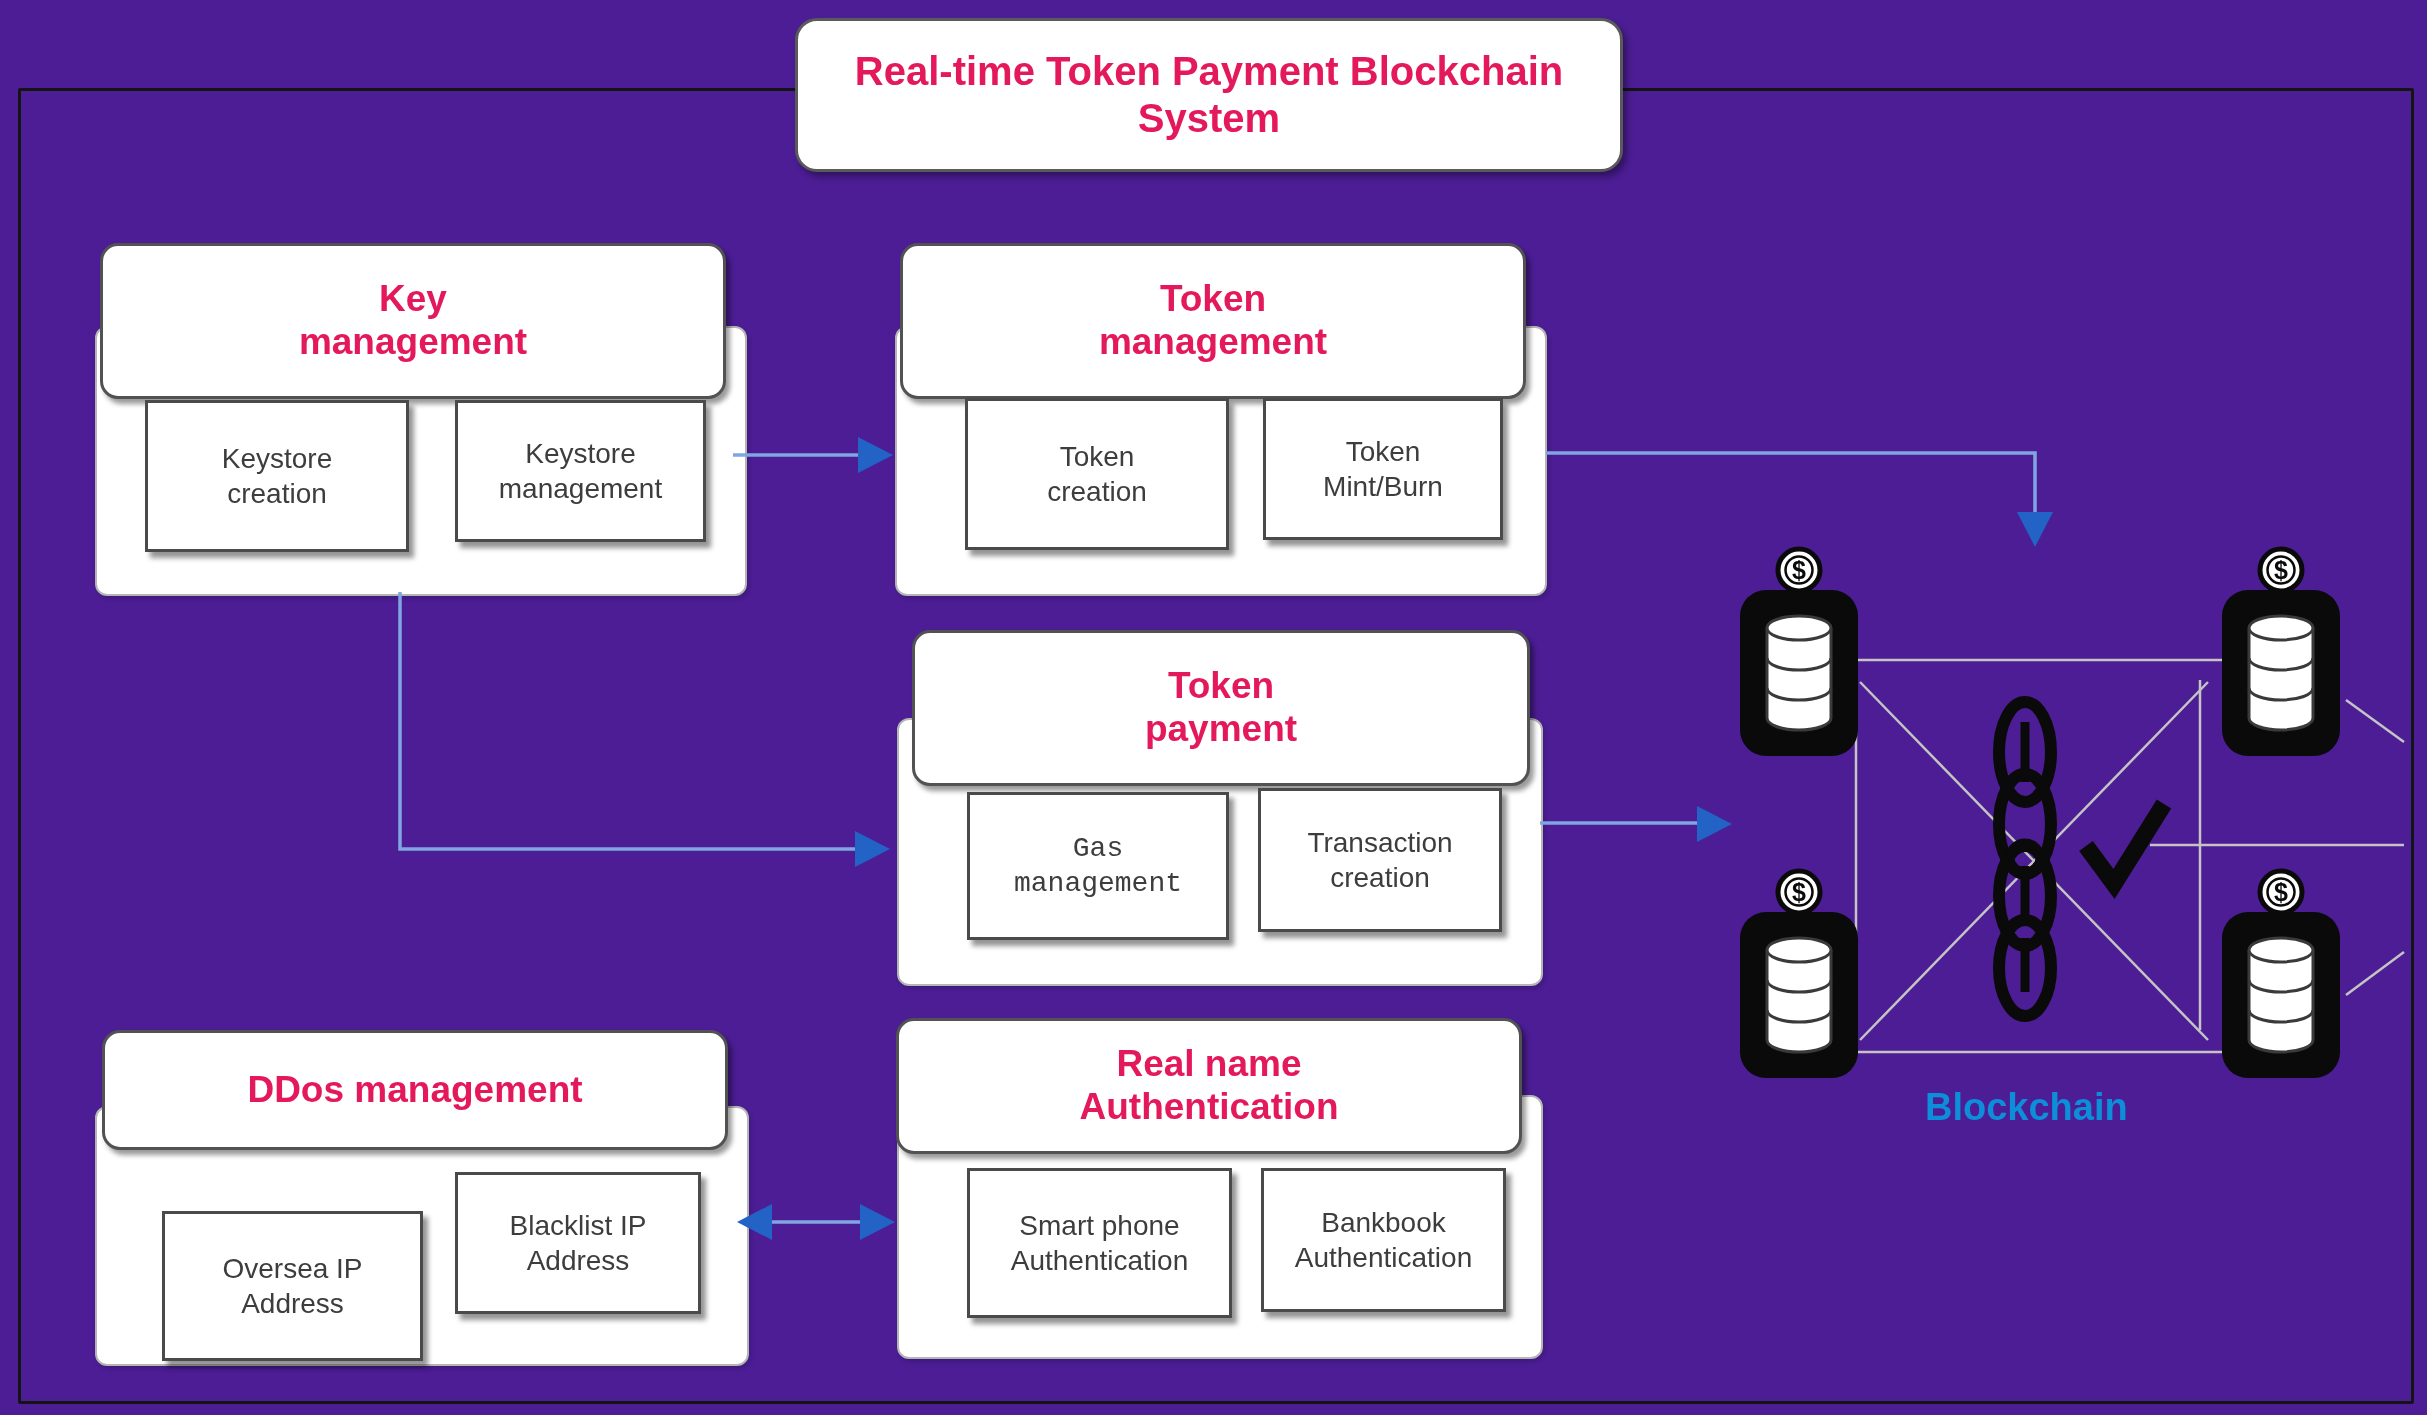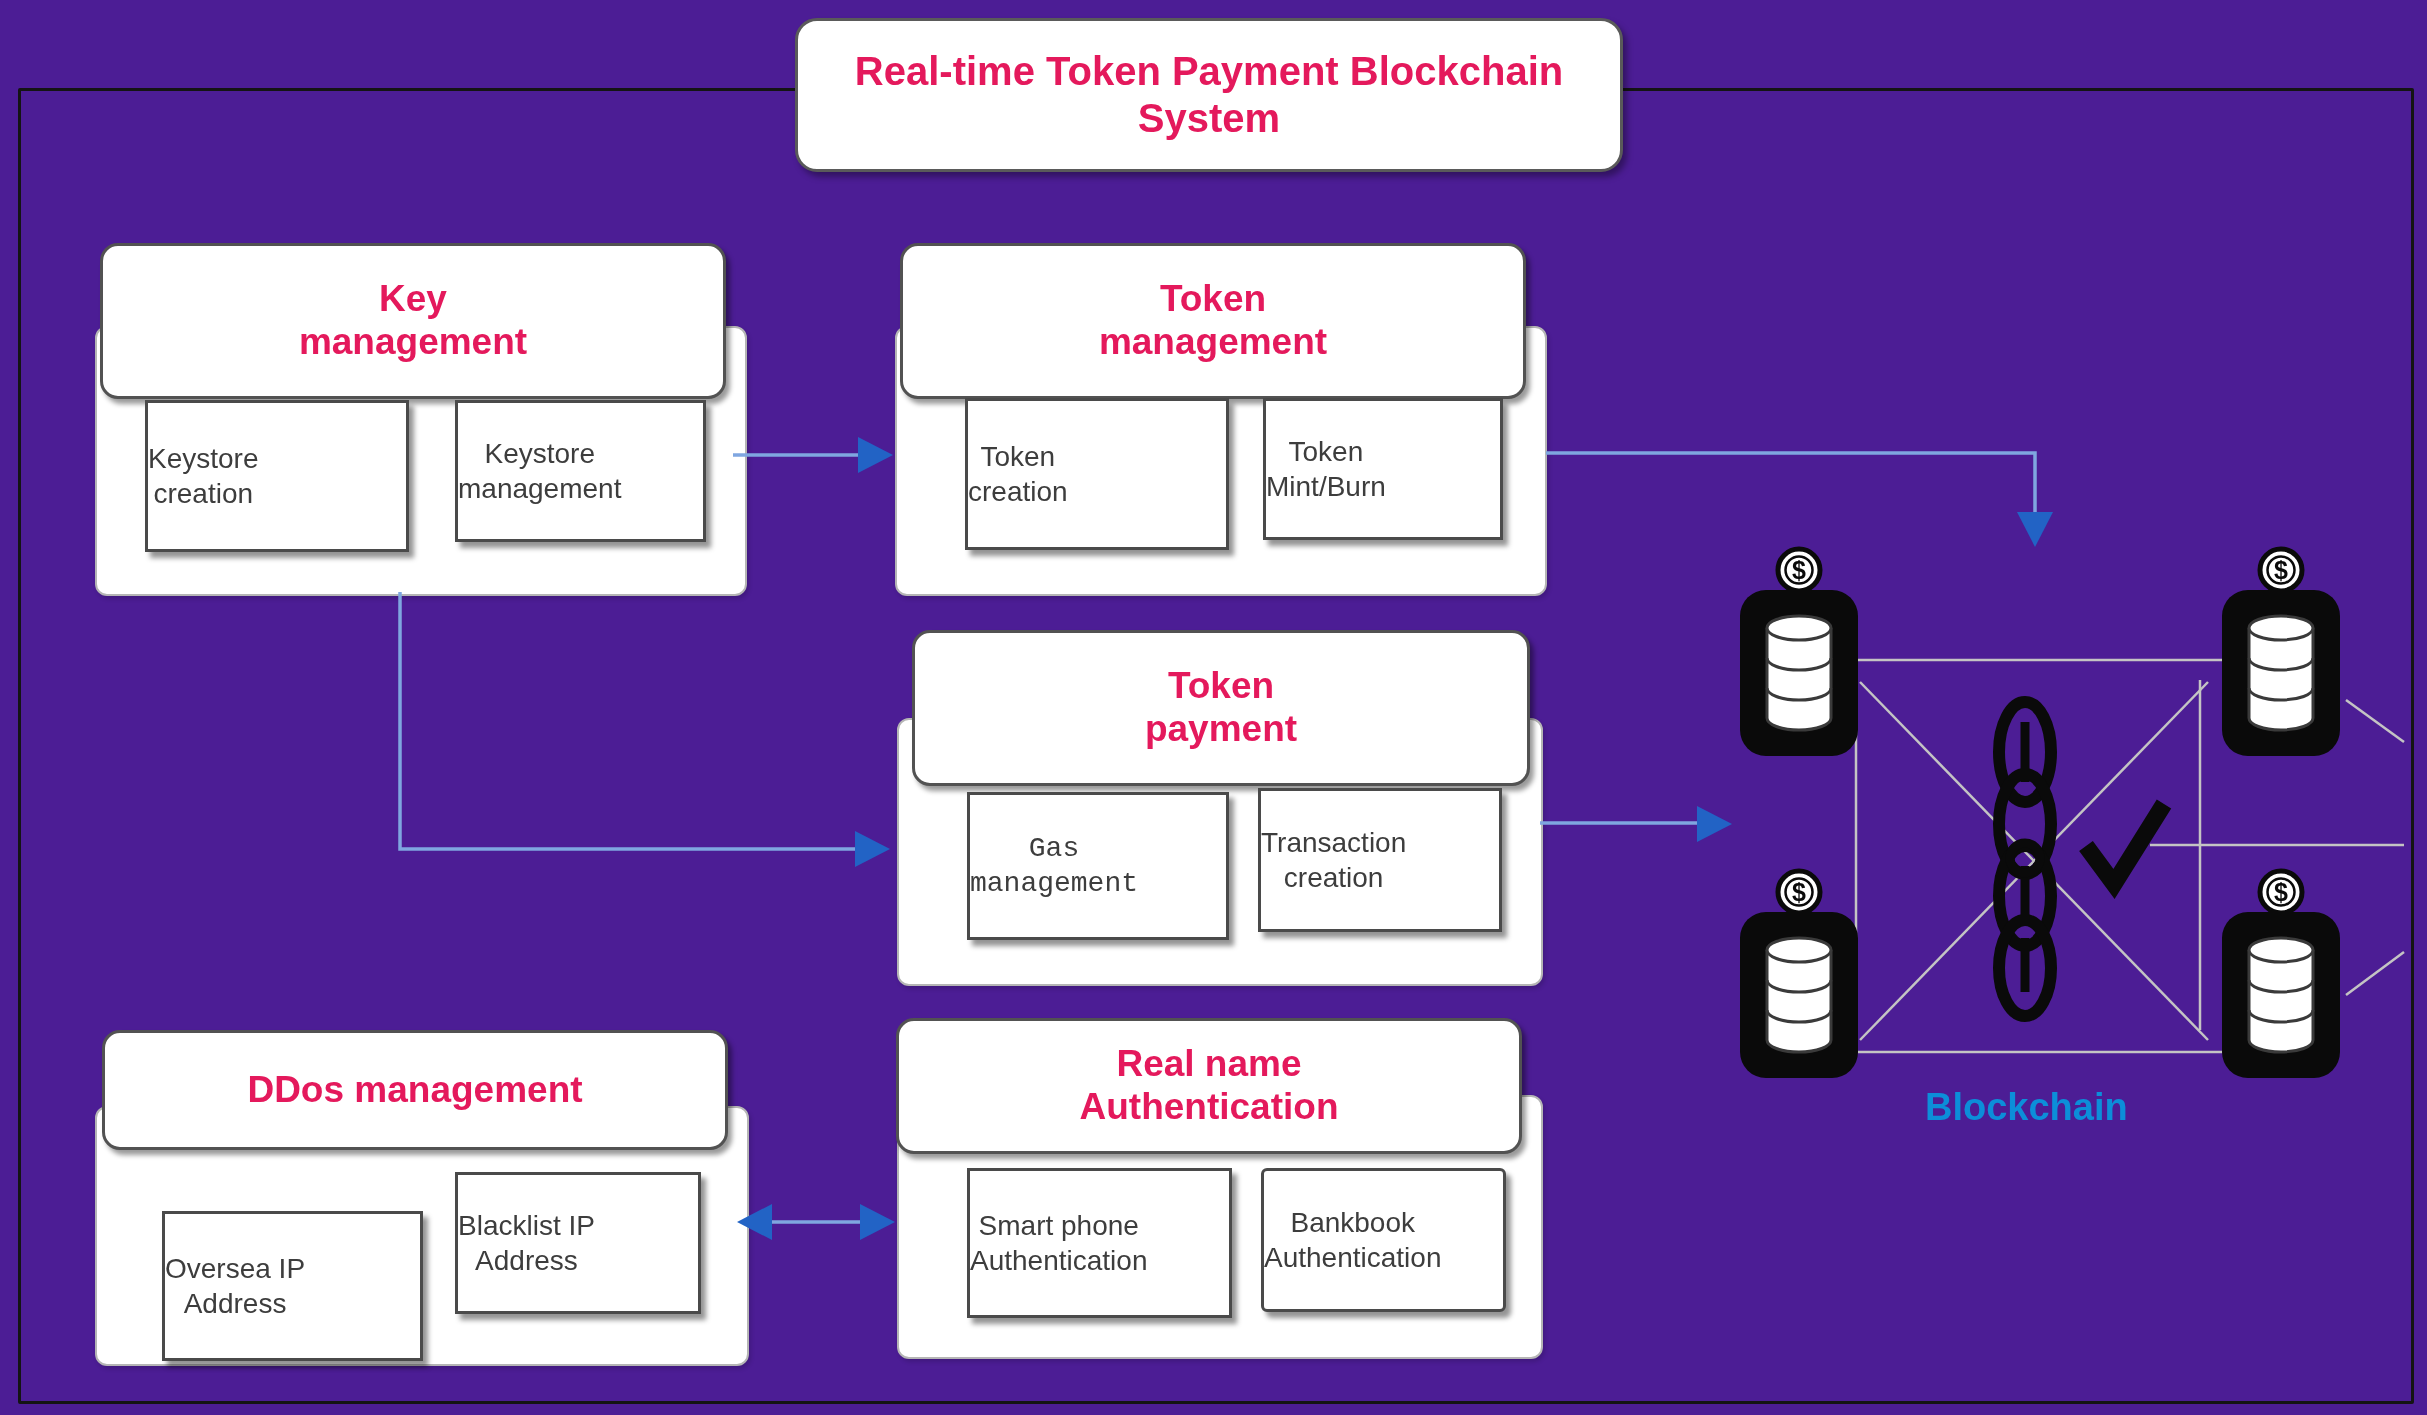--- a/index.html
+++ b/index.html
@@ -30,21 +30,21 @@
   }
   .header{
     position:absolute;background:#fff;border:3px solid #525252;border-radius:18px;
     box-shadow:4px 5px 5px rgba(0,0,0,.4);
     display:flex;align-items:center;justify-content:center;text-align:center;z-index:6;
   }
   .header .t{color:#e4195c;font-weight:bold;font-size:37px;line-height:1.15;}
   .subbox{
     position:absolute;background:#fff;border:3px solid #4a4a4a;
     box-shadow:5px 6px 5px rgba(0,0,0,.42);
-    display:flex;align-items:center;justify-content:flex-start;text-align:center;z-index:6;
+    display:flex;align-items:center;justify-content:center;text-align:center;z-index:6;
   }
   .subbox .t{color:#3d3d3d;font-size:28px;line-height:1.25;}
   .t span{display:block;}
   
   .bclabel{
     position:absolute;left:1925px;top:1086px;width:220px;text-align:left;
     color:#0c8ed9;font-weight:bold;font-size:38px;z-index:6;
   }
   svg.overlay{position:absolute;left:0;top:0;z-index:5;}
 </style>
@@ -148,21 +148,21 @@
       <span>Real name</span>
       <span>Authentication</span>
     </div>
   </div>
   <div class="subbox" style="left:967px;top:1168px;width:259px;height:144px;">
     <div class="t">
       <span>Smart phone</span>
       <span>Authentication</span>
     </div>
   </div>
-  <div class="subbox" style="left:1261px;top:1168px;width:239px;height:138px;border-radius:6px;">
+  <div class="subbox" style="left:1261px;top:1168px;width:239px;height:138px;">
     <div class="t">
       <span>Bankbook</span>
       <span>Authentication</span>
     </div>
   </div>
 
   <svg class="overlay" width="2427" height="1415" viewBox="0 0 2427 1415">
     <defs>
       <g id="bc-node">
 

